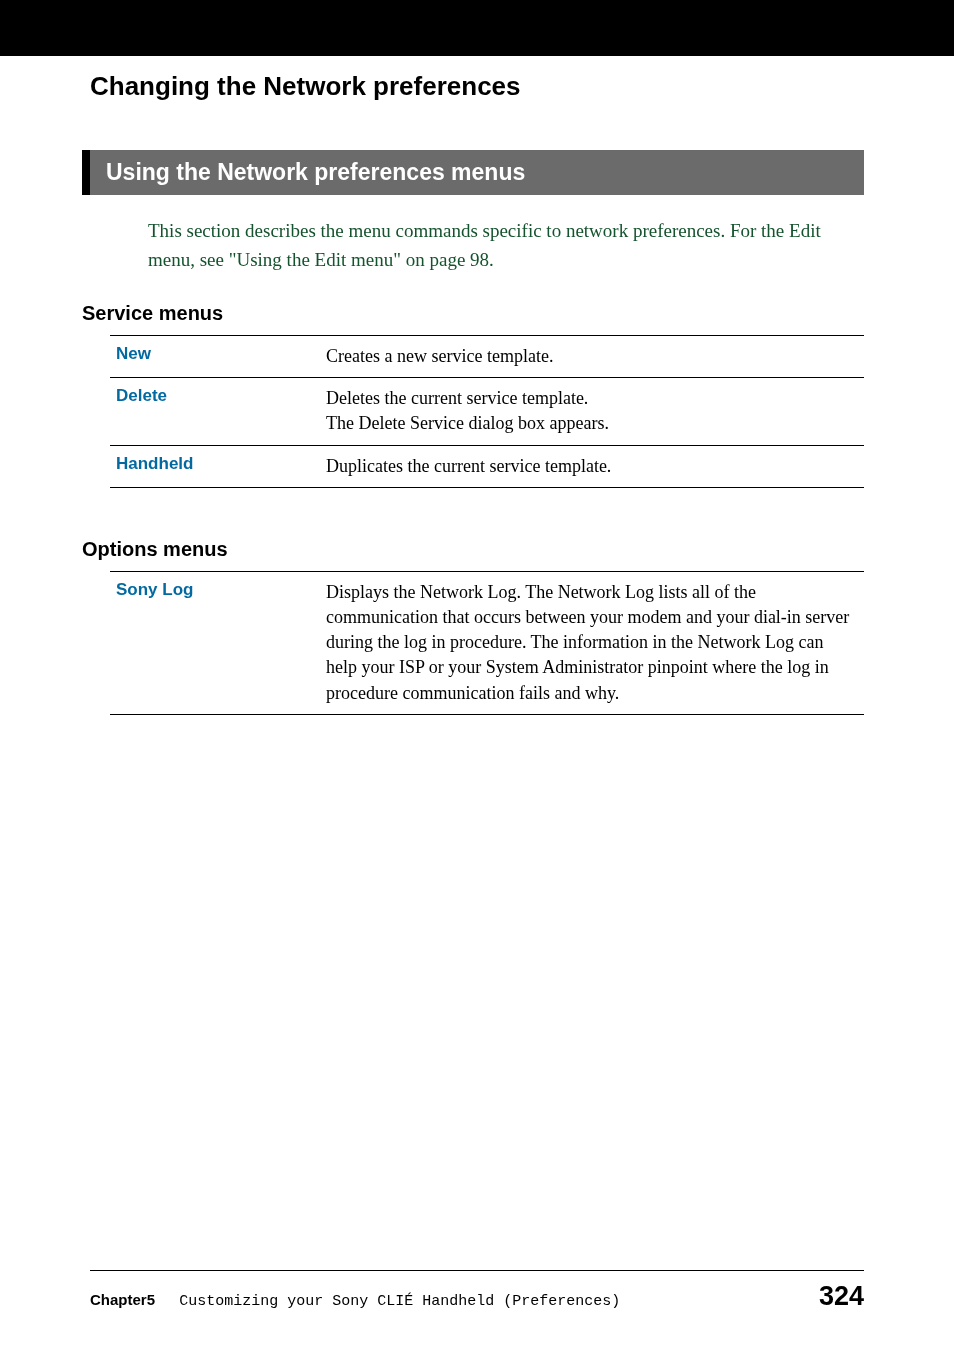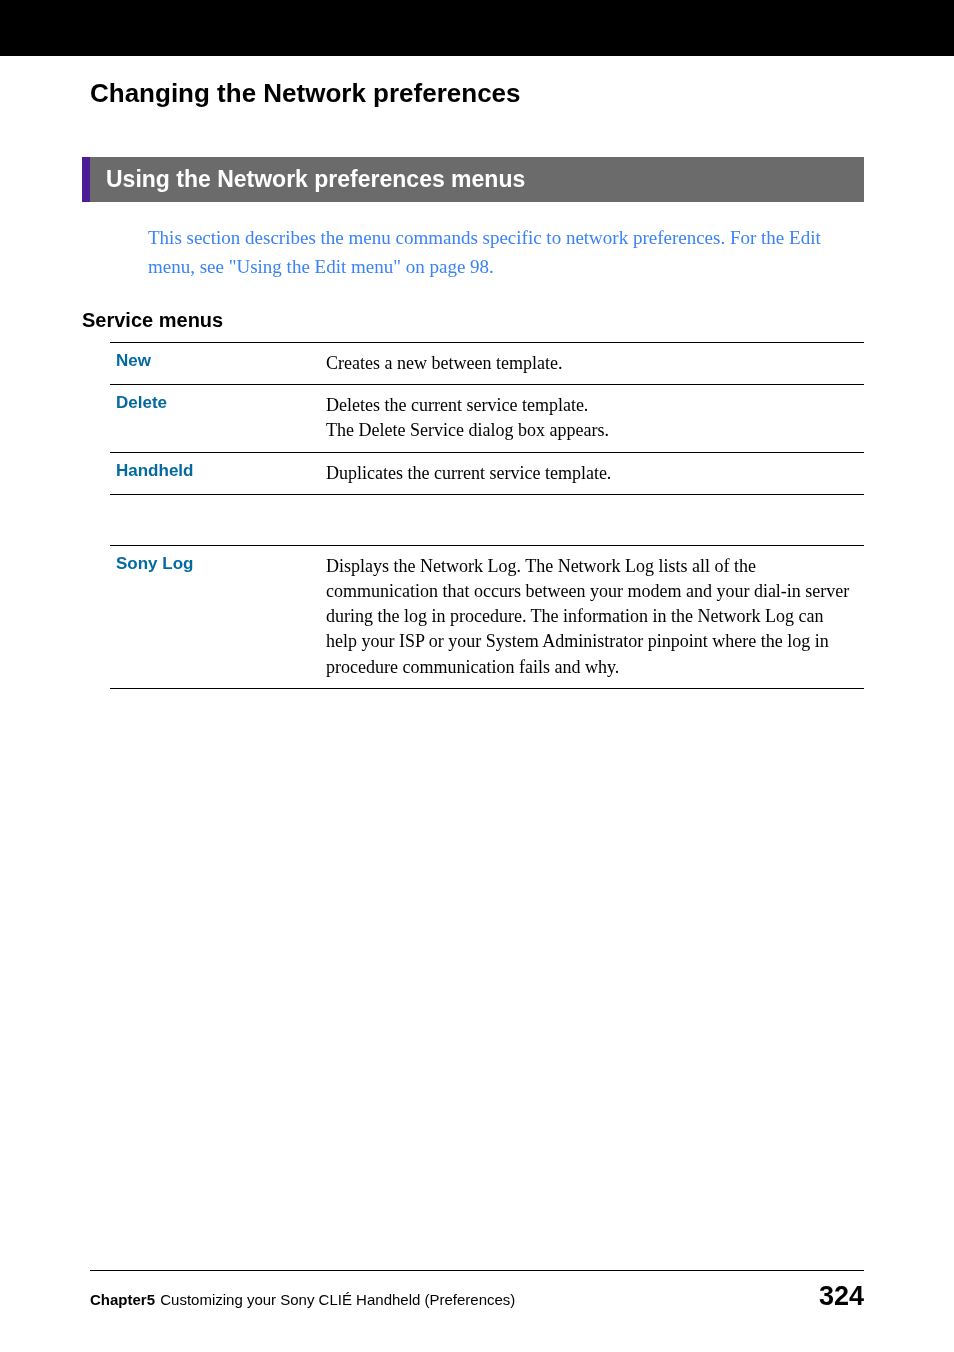--- a/index.html
+++ b/index.html
@@ -24,41 +24,41 @@
     
     .content-area {
       padding: 0 90px 0 90px;
     }
     
     .page-title {
       font-family: Arial, Helvetica, sans-serif;
       font-weight: bold;
       font-size: 26px;
       color: #000;
-      margin-top: 22px;
+      margin-top: 15px;
       margin-bottom: 48px;
     }
     
     .section-heading {
       background: #6b6b6b;
       color: #fff;
       font-family: Arial, Helvetica, sans-serif;
       font-weight: bold;
       font-size: 23px;
       padding: 9px 16px;
       margin-bottom: 22px;
-      border-left: 8px solid #4c1d95;
+      border-left: 8px solid #000000;
       margin-left: -8px;
     }
     
     .body-text {
       font-family: 'Palatino Linotype', Palatino, Georgia, serif;
       font-size: 19px;
       line-height: 1.5;
-      color: #3b82f6;
+      color: #14532d;
       margin-left: 58px;
       margin-bottom: 28px;
     }
     
     .subsection-heading {
       font-family: Arial, Helvetica, sans-serif;
       font-weight: bold;
       font-size: 20px;
       color: #000;
       margin-bottom: 10px;
@@ -139,45 +139,46 @@
   <div class="section-heading">Using the Network preferences menus</div>
 
   <p class="body-text">This section describes the menu commands specific to network preferences. For the Edit menu, see "Using the Edit menu" on page 98.</p>
 
   <h2 class="subsection-heading">Service menus</h2>
 
   <table class="menu-table">
     <tbody>
         <tr>
       <td>New</td>
-      <td>Creates a new between template.</td>
+      <td>Creates a new service template.</td>
     </tr>
     <tr>
       <td>Delete</td>
       <td style="white-space: pre-line;">Deletes the current service template.
 The Delete Service dialog box appears.</td>
     </tr>
     <tr>
       <td>Handheld</td>
       <td>Duplicates the current service template.</td>
     </tr>
   </tbody>
     </table>
 
+  <h2 class="subsection-heading">Options menus</h2>
 
   <table class="menu-table">
     <tbody>
         <tr>
       <td>Sony Log</td>
       <td>Displays the Network Log. The Network Log lists all of the communication that occurs between your modem and your dial-in server during the log in procedure. The information in the Network Log can help your ISP or your System Administrator pinpoint where the log in procedure communication fails and why.</td>
     </tr>
   </tbody>
     </table>
 
 </div>
 
 <div class="footer">
   <div class="footer-left">
     <strong>Chapter5</strong>
-    <span style="margin-left: 1px;">Customizing your Sony CLIÉ Handheld (Preferences)</span>
+    <span style="margin-left: 20px; font-family: Liberation Mono, monospace;">Customizing your Sony CLIÉ Handheld (Preferences)</span>
   </div>
   <div class="footer-right">324</div>
 </div>
 
 </body></html>

